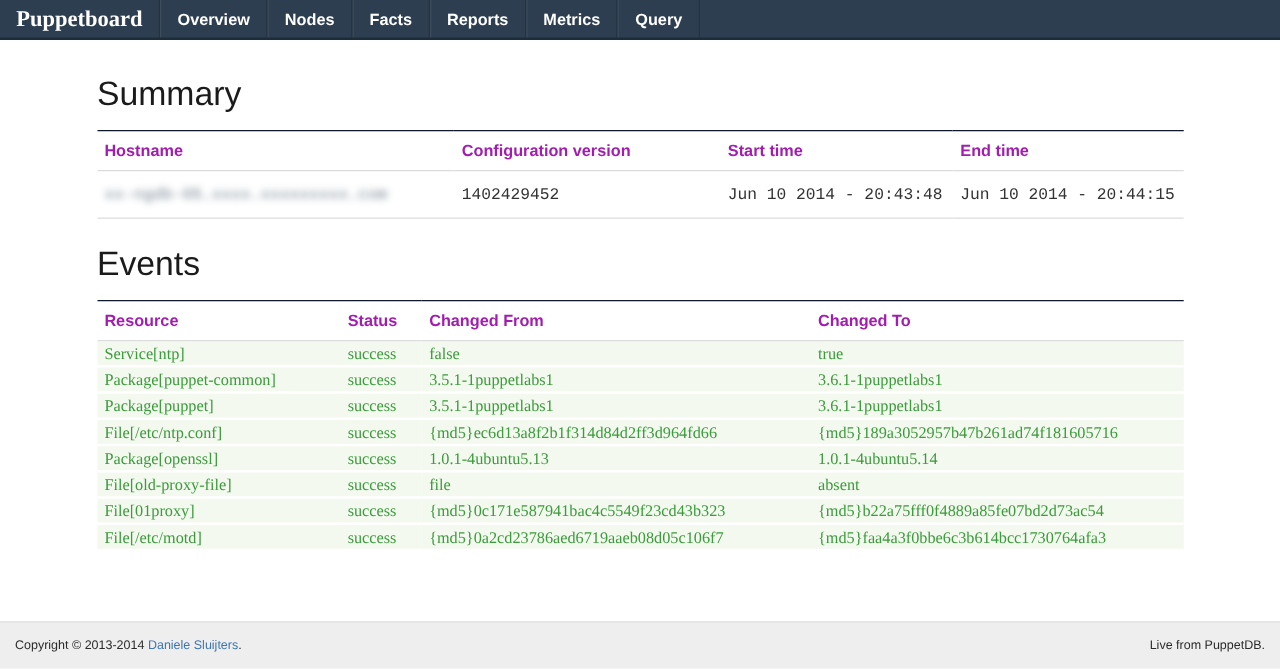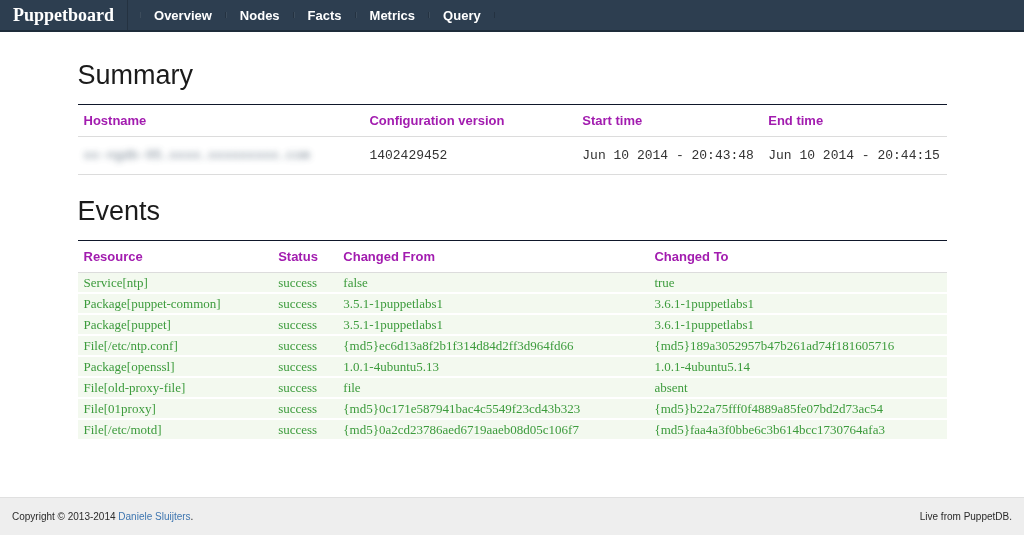--- a/index.html
+++ b/index.html
@@ -12,21 +12,21 @@
     font-size: 13px; color: #333;
   }
 
   
   .navbar {
     height: 32px; width: 100%;
     background: #2d3e50;
     border-bottom: 2px solid #1e2c3a;
     display: flex; align-items: stretch;
   }
-  .navbar ul { list-style: none; margin: 12px; padding: 0; display: flex; text-align: right; }
+  .navbar ul { list-style: none; margin: 0; padding: 0; display: flex; text-align: right; }
   .navbar li { display: flex; align-items: stretch; }
   .nav-link, .brand {
     display: flex; align-items: center;
     padding: 0 13px;
     color: #ffffff; text-decoration: none;
     font-size: 13px; font-weight: bold;
     cursor: pointer;
     border-left: 1px solid rgba(255,255,255,0.07);
     border-right: 1px solid rgba(0,0,0,0.18);
   }
@@ -97,20 +97,23 @@
       </li>
 
       <li>
         <a class="nav-link">Nodes</a>
       </li>
 
       <li>
         <a class="nav-link">Facts</a>
       </li>
 
+      <li>
+        <a class="nav-link">Reports</a>
+      </li>
 
       <li>
         <a class="nav-link">Metrics</a>
       </li>
 
       <li>
         <a class="nav-link">Query</a>
       </li>
     </ul>
 </nav>

